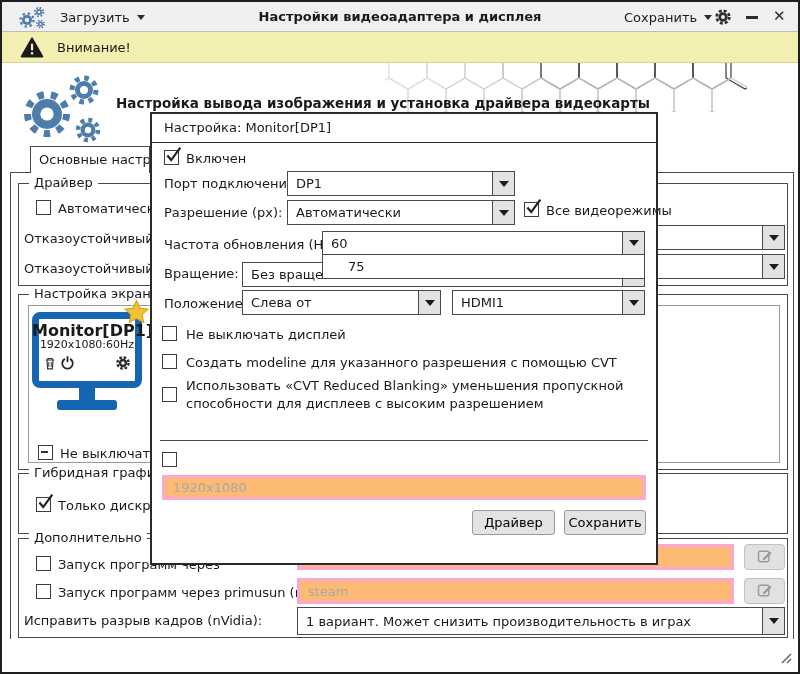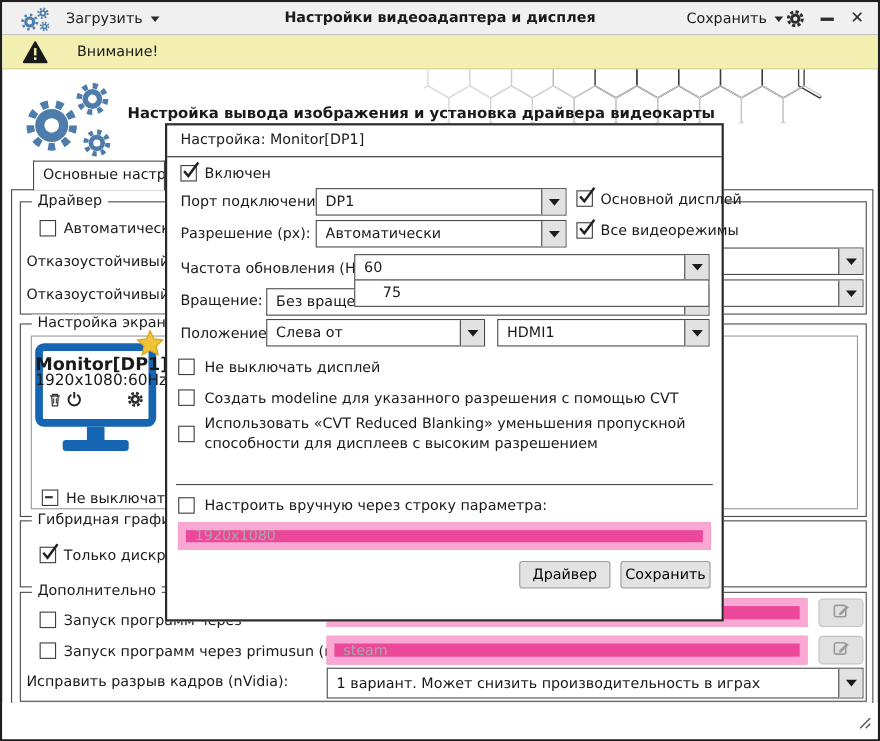--- a/index.html
+++ b/index.html
@@ -4,32 +4,32 @@
 <style>
   *{box-sizing:border-box;margin:0;padding:0}
   html,body{width:800px;height:674px}
   body{font-family:"DejaVu Sans",sans-serif;font-size:13px;color:#1a1a1a;background:#fff}
   .app{position:relative;width:800px;height:674px;background:#fff;border:2px solid #1f1f1f;overflow:hidden}
   .abs{position:absolute}
   .txt{position:absolute;white-space:nowrap}
   .titlebar{position:absolute;left:0;top:0;right:0;height:30px;background:#f0f0f0;border-bottom:1px solid #bdbdbd}
   .menu-btn{position:absolute;top:0;height:30px;display:flex;align-items:center;gap:7px;cursor:default}
   .caret{width:0;height:0;border-left:4.5px solid transparent;border-right:4.5px solid transparent;border-top:5.5px solid #2b2b2b}
-  .warnbar{position:absolute;left:0;top:30px;right:0;height:31px;background:#f2efb0;border-bottom:1px solid #d9d598;display:flex;align-items:center;gap:26px;padding-left:18px}
+  .warnbar{position:absolute;left:0;top:30px;right:0;height:31px;background:#f2efb0;border-bottom:1px solid #d9d598;display:flex;align-items:center;gap:13px;padding-left:18px}
   .legend-box{position:absolute;border:1px solid #4a4a4a;background:transparent}
   .legend{position:absolute;top:-9px;left:10px;background:#fff;padding:0 5px;white-space:nowrap}
   .cb{position:absolute;width:15px;height:15px;border:1.6px solid #3c3c3c;background:#fff}
   .cb svg{position:absolute;left:-1px;top:-5px;width:18px;height:18px}
   .cb .dash{position:absolute;left:2px;top:4.5px;width:7px;height:2.2px;background:#333}
   .combo{position:absolute;background:#fff;border:1px solid #4a4a4a;display:flex;align-items:stretch}
   .combo .val{flex:1;display:flex;align-items:center;padding:0 8px;white-space:nowrap;overflow:hidden}
   .combo .btn-arrow{width:22px;background:#e2e2e2;border-left:1px solid #4a4a4a;display:flex;align-items:center;justify-content:center;flex:none}
   .tri{width:0;height:0;border-left:5px solid transparent;border-right:5px solid transparent;border-top:6px solid #1c1c1c}
   .open-item{position:absolute;background:#fff;border:1px solid #4a4a4a;display:flex;align-items:center;padding-left:25px;z-index:12}
-  .input{position:absolute;border:7px solid #f9a8d4;background:#ec4899;font:13px "DejaVu Sans",sans-serif;padding:0 8px;color:#222;outline:none}
+  .input{position:absolute;border:3px solid #f9a8d4;background:#fdba74;font:13px "DejaVu Sans",sans-serif;padding:0 8px;color:#222;outline:none}
   .input::placeholder{color:#a8a8a8}
   .pushbtn{position:absolute;background:#e3e3e3;border:1px solid #9a9a9a;border-radius:3px;font:13px "DejaVu Sans",sans-serif;display:flex;align-items:center;justify-content:center;cursor:default}
   .editbtn{position:absolute;width:41px;height:26px;background:#e1e1e1;border:1px solid #c2c2c2;border-radius:4px;display:flex;align-items:center;justify-content:center}
   .dialog{position:absolute;left:148px;top:110px;width:508px;height:453px;background:#fff;border:2px solid #2a2a2a;z-index:10}
   .dlg-label{position:absolute;white-space:nowrap}
   .hdr{position:absolute;font-weight:bold;white-space:nowrap;font-size:13.5px}
   .statusbar{position:absolute;left:0;right:0;bottom:0;height:33px;background:#fff}
   .wrap-label{position:absolute;line-height:1.35}
 </style>
 </head>
@@ -155,21 +155,21 @@
   </div>
 
   <div class="legend-box" style="left:16px;top:292px;width:770px;height:176px">
     <span class="legend">Настройка экрана</span>
   </div>
   <div class="abs" style="left:26px;top:303px;width:752px;height:158px;border:1px solid #999;background:#fff"></div>
 
   <div class="abs" style="left:30px;top:310px;width:110px;height:98px">
     <div class="abs" style="left:0;top:0;width:110px;height:76px;border:7px solid #1565b2;border-radius:8px;background:#fff"></div>
     <div class="txt" style="left:0;top:9px;width:110px;text-align:center;font-weight:bold;font-size:16px">Monitor[DP1]</div>
-    <div class="txt" style="left:0;top:26px;width:110px;text-align:center;font-size:14px">1920x1080:60Hz</div>
+    <div class="txt" style="left:0;top:26px;width:110px;text-align:center;font-size:11px">1920x1080:60Hz</div>
     <span class="abs" style="left:11px;top:44px">
       <svg width="14" height="15" viewBox="0 0 16 16" fill="none" stroke="#333" stroke-width="1.3">
         <path d="M3 4h10M5.5 4V2.3h5V4M4.6 4l.7 10.2h5.4L11.4 4"></path>
         <path d="M6.6 6.3v5.6M9.4 6.3v5.6" stroke-width="1.1"></path>
       </svg>
     </span>
     <span class="abs" style="left:28px;top:43px">
       <svg width="15" height="16" viewBox="0 0 16 16" fill="none" stroke="#222" stroke-width="1.9">
         <path d="M5.2 3.6a5.6 5.6 0 1 0 5.6 0"></path>
         <line x1="8" y1="0.8" x2="8" y2="7"></line>
@@ -268,28 +268,20 @@
       <span class="txt" style="left:22px;top:3px">Включен</span>
     </div>
 
     <div class="dlg-label" style="left:12px;top:62px">Порт подключения:</div>
     <div class="combo" style="left:135px;top:57px;width:228px;height:25px">
       <span class="val">DP1</span>
       <span class="btn-arrow">
           <span class="tri"></span>
         </span>
     </div>
-    <div class="abs" style="left:372px;top:57px;width:130px;height:20px">
-      <span class="cb" style="left:0;top:2px">
-        <svg viewBox="0 0 16 16">
-            <path d="M3 8.5l3.4 4L14.5 1.5" stroke="#222" stroke-width="2" fill="none"></path>
-          </svg>
-      </span>
-      <span class="txt" style="left:22px;top:3px">Основной дисплей</span>
-    </div>
 
     <div class="dlg-label" style="left:12px;top:91px">Разрешение (px):</div>
     <div class="combo" style="left:135px;top:86px;width:228px;height:25px">
       <span class="val">Автоматически</span>
       <span class="btn-arrow">
           <span class="tri"></span>
         </span>
     </div>
     <div class="abs" style="left:372px;top:86px;width:130px;height:20px">
       <span class="cb" style="left:0;top:2px">
@@ -342,21 +334,20 @@
     </div>
     <div class="abs" style="left:10px;top:262px;width:482px;height:38px">
       <span class="cb" style="left:0;top:11px"></span>
       <span class="wrap-label" style="left:24px;top:1px;width:458px">Использовать «CVT Reduced Blanking» уменьшения пропускной способности для дисплеев с высоким разрешением</span>
     </div>
 
     <div class="abs" style="left:8px;top:326px;width:488px;height:1px;background:#4a4a4a"></div>
 
     <div class="abs" style="left:10px;top:336px;width:400px;height:20px">
       <span class="cb" style="left:0;top:2px"></span>
-      <span class="txt" style="left:24px;top:3px">Настроить вручную через строку параметра:</span>
     </div>
     <input class="input" style="left: 10px; top: 361px; width: 484px; height: 25px;" placeholder="1920x1080">
 
     <button class="pushbtn" style="left:320px;top:396px;width:83px;height:25px">Драйвер</button>
     <button class="pushbtn" style="left:412px;top:396px;width:82px;height:25px">Сохранить</button>
   </div>
 
 </div>
 
 </body></html>

